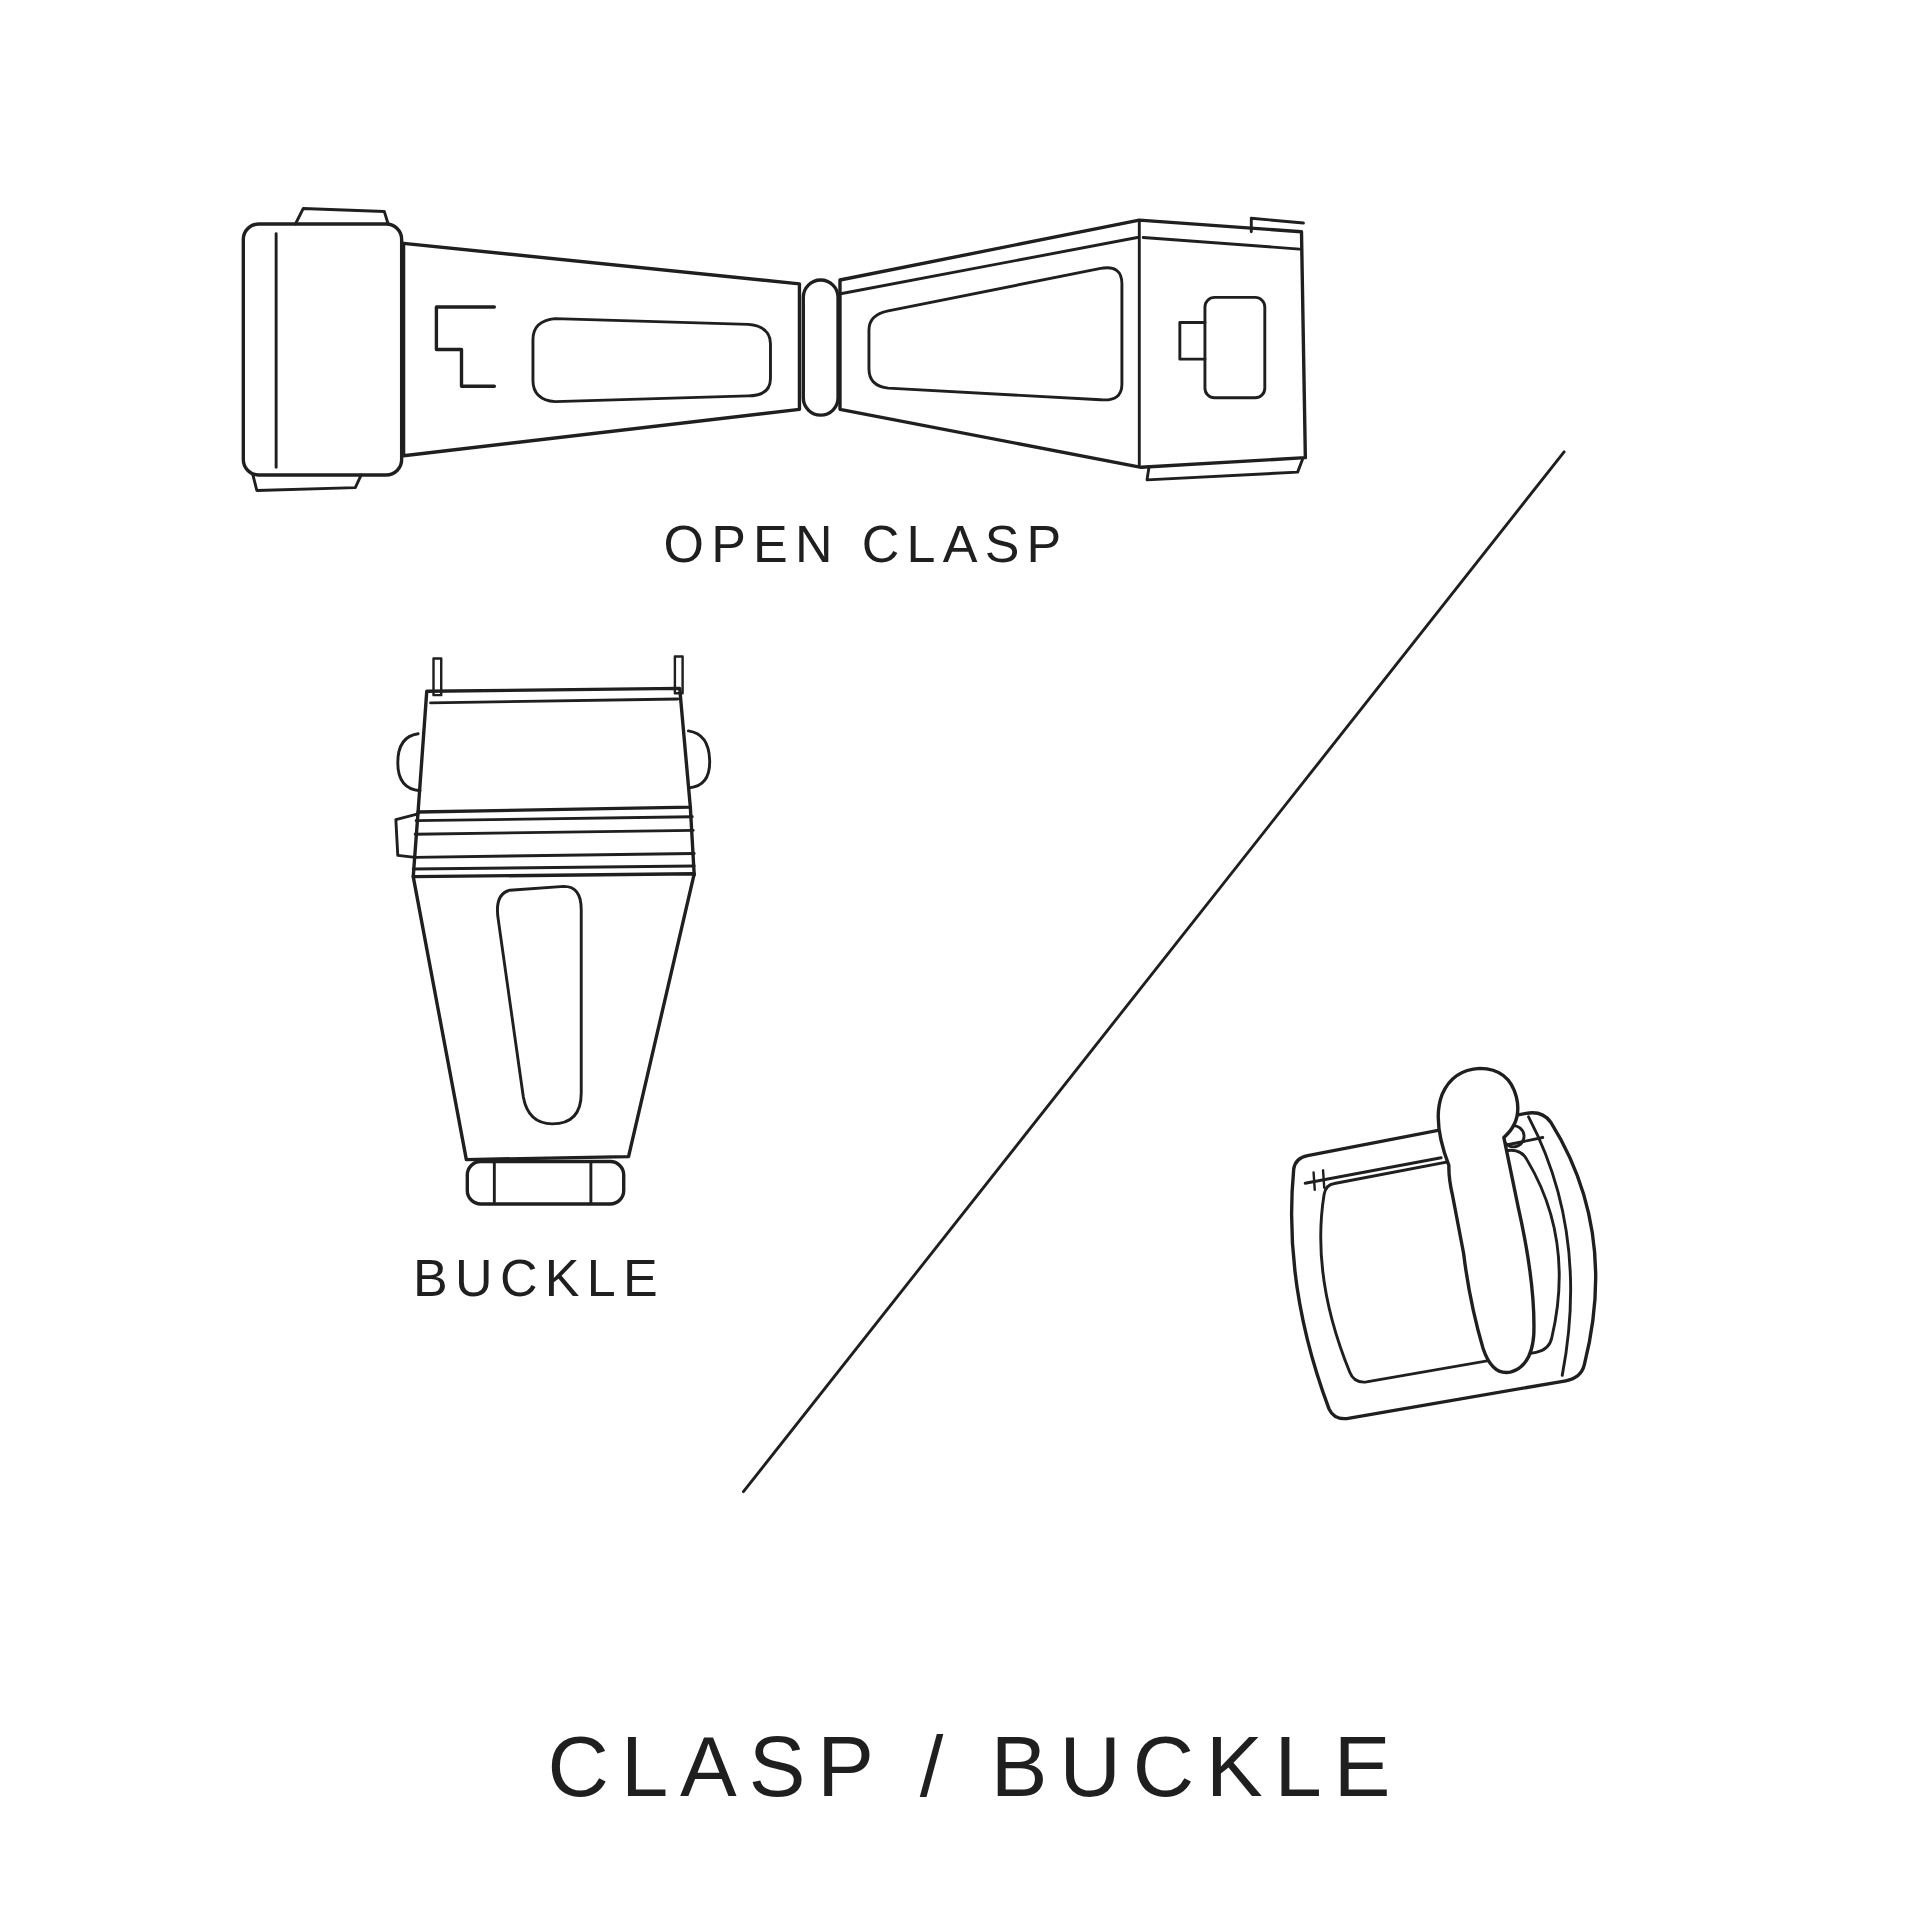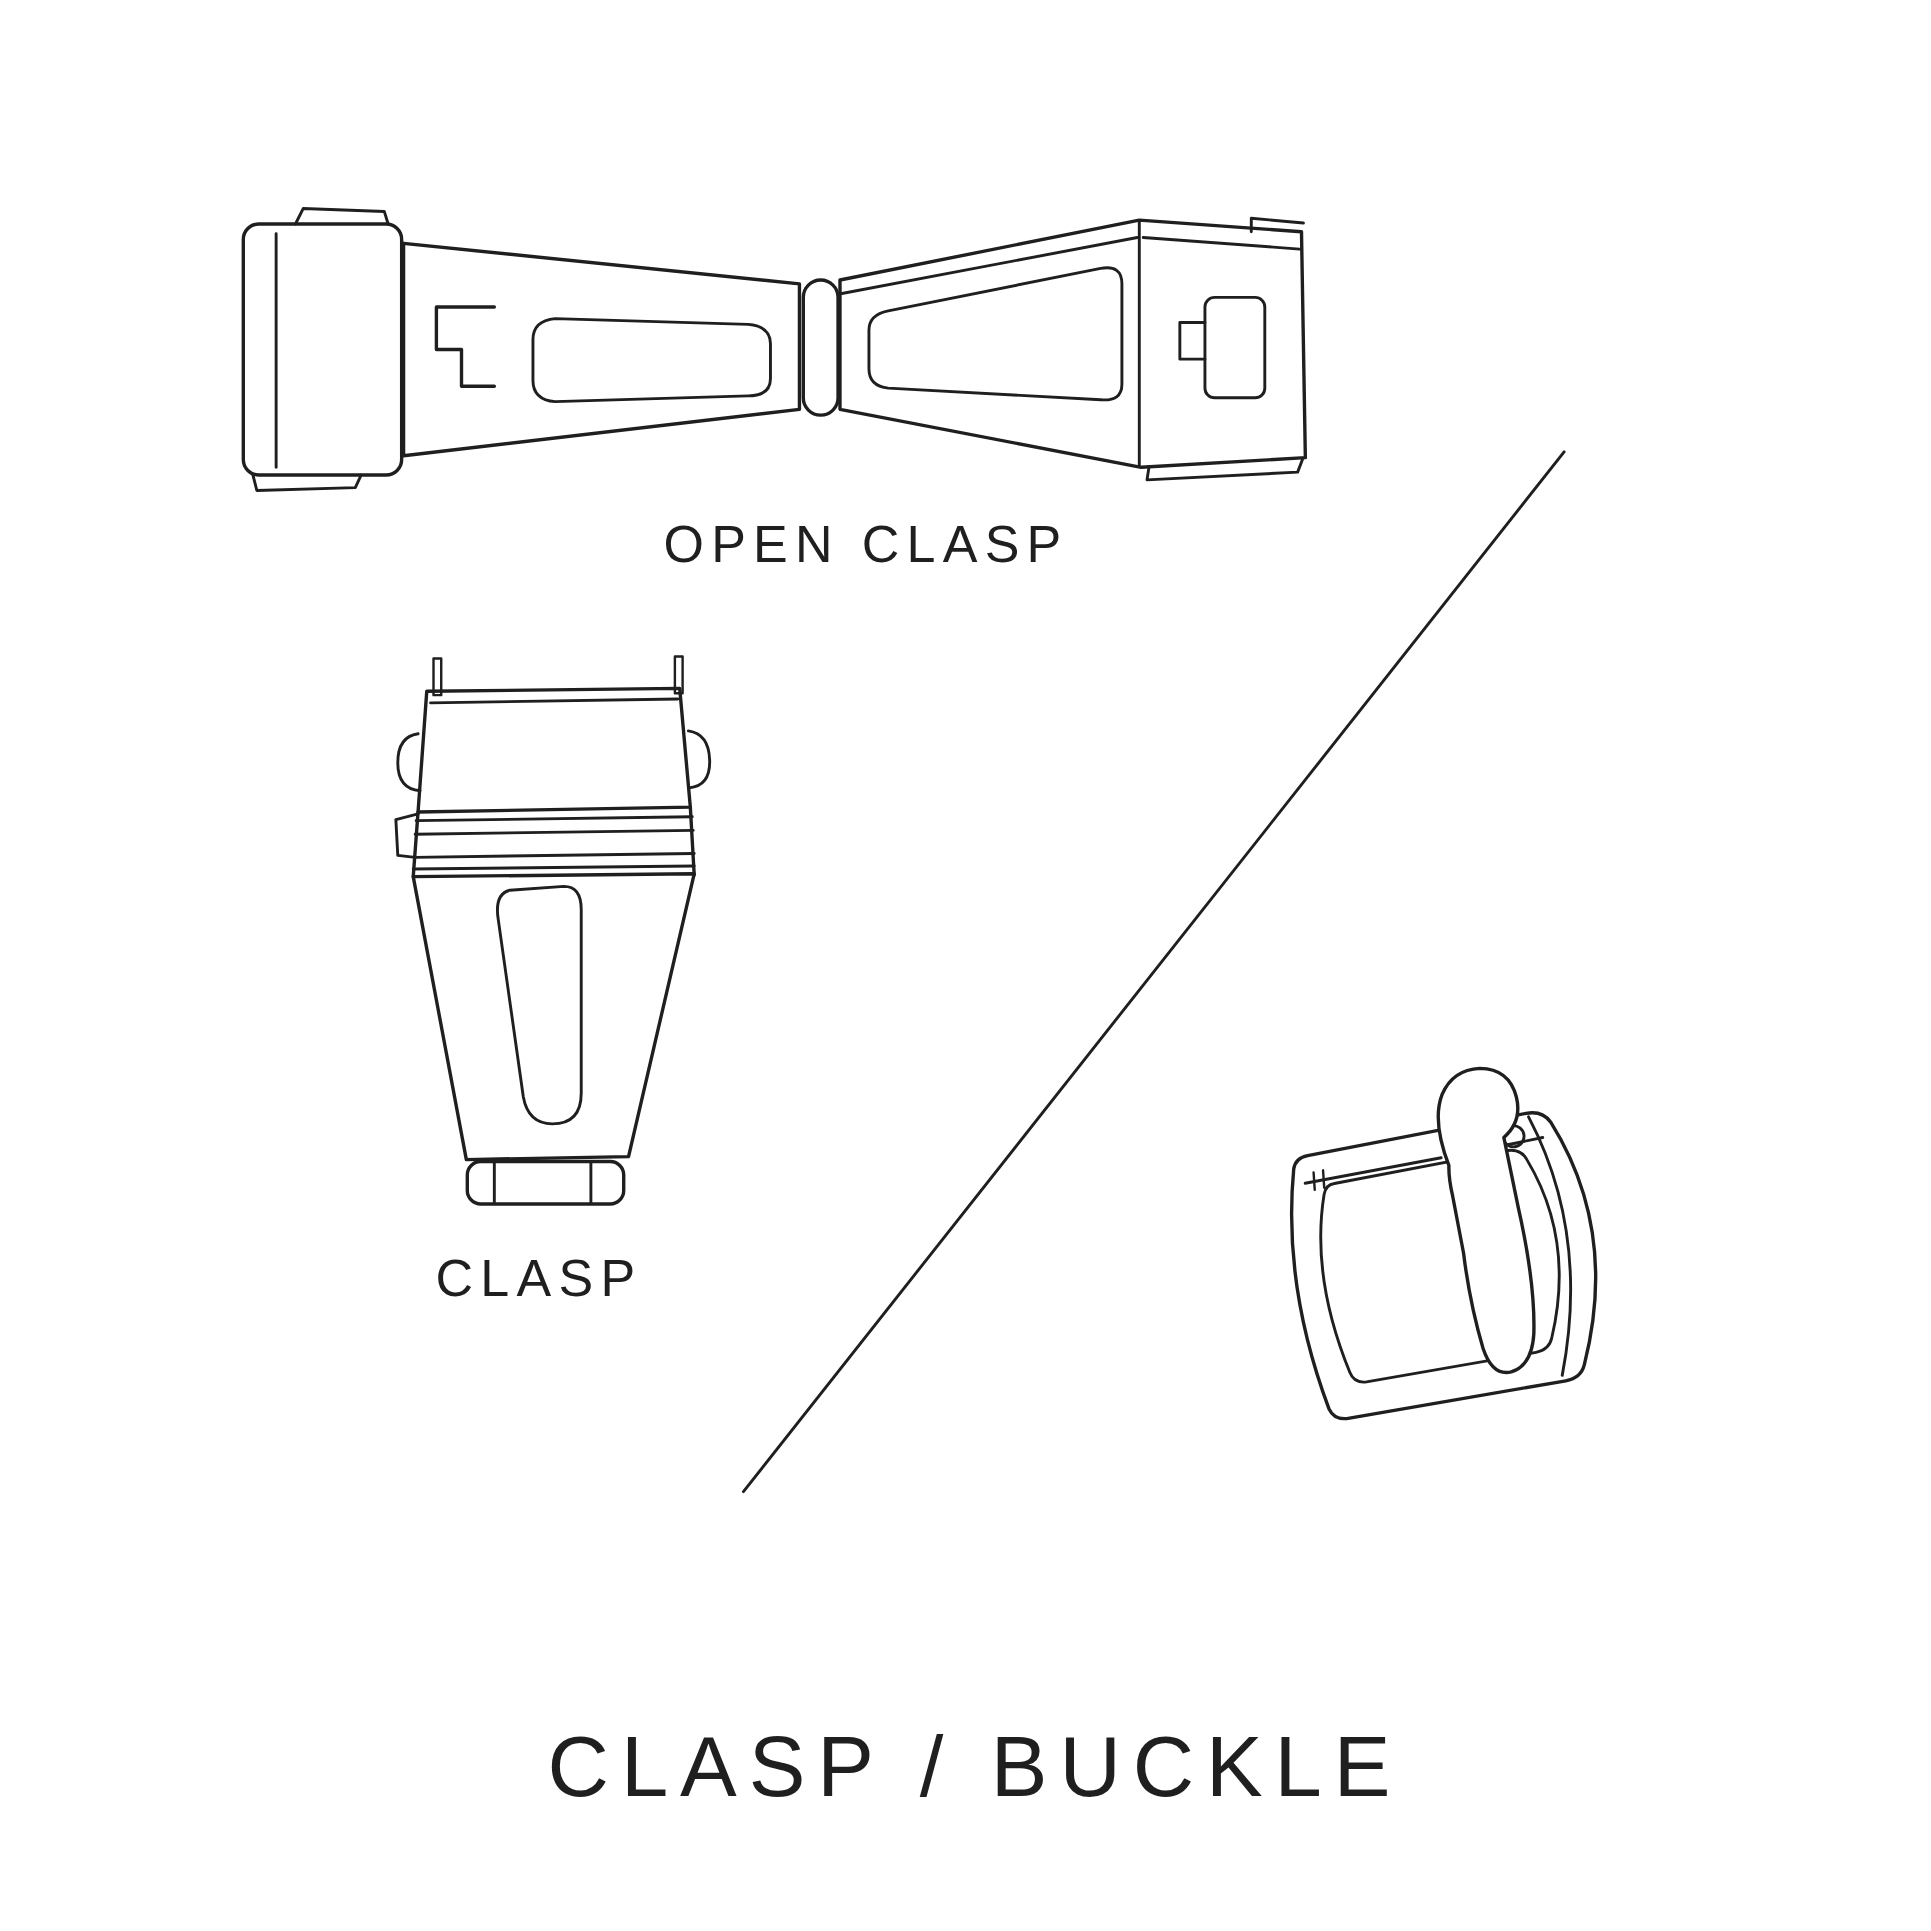--- a/index.html
+++ b/index.html
@@ -124,18 +124,18 @@
       <path d="M1382 1197 L1381 1215" stroke-width="2.5"></path>
 
       <circle cx="1582" cy="1186" r="11" stroke-width="3"></circle>
 
       <path d="M1512 1208 Q1500 1160 1514 1134 Q1528 1110 1556 1112 Q1586 1116 1590 1146 Q1593 1172 1572 1186 L1578 1260 Q1586 1340 1578 1392 Q1572 1424 1550 1428 Q1530 1430 1524 1400 Q1516 1352 1516 1300 L1512 1240 Q1510 1220 1512 1208 Z" fill="#ffffff"></path>
     </g>
   </svg>
 
   <div class="label" style="left:819px; top:518px;margin-left:47px;">OPEN CLASP</div>
 
-  <div class="label" style="left:539px; top:1252px;">CLASP</div>
+  <div class="label" style="left:539px; top:1252px;">BUCKLE</div>
 
   <div class="diagram-title" style="left:975px; top:1724px;">CLASP / BUCKLE</div>
 
 </div>
 
 
 </body></html>

